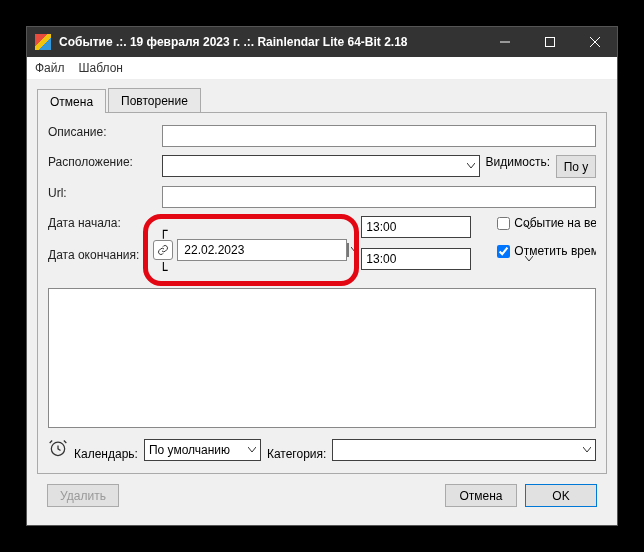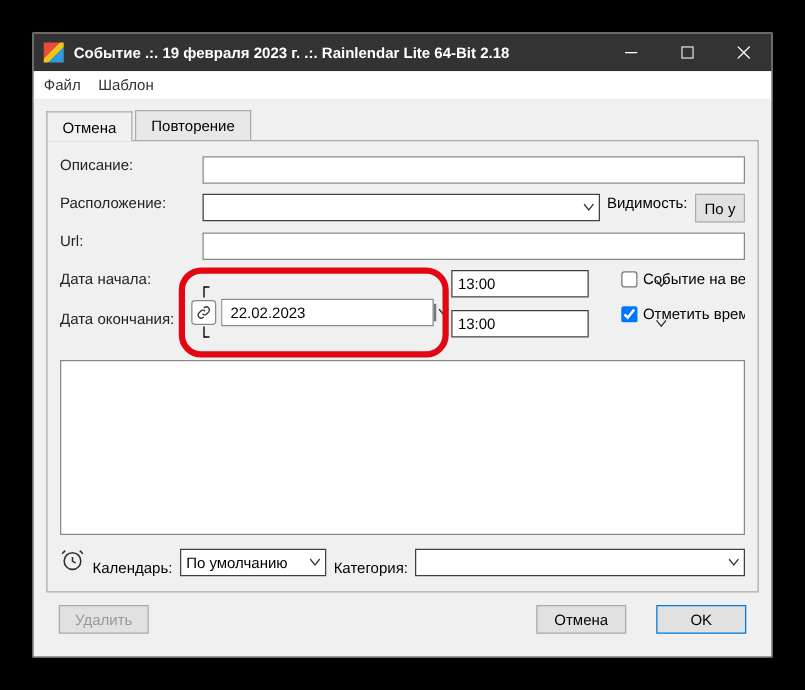--- a/index.html
+++ b/index.html
@@ -27,21 +27,21 @@
 .combo-arrow svg { width: 8px; height: 6px; }
 .datebox { display: flex; align-items: center; border: 1px solid #888; background: #fff; height: 22px; }
 .datebox-input { flex: 1; border: none; outline: none; padding: 0 6px; height: 100%; }
 .datebox-icon { width: 14px; height: 14px; background: repeating-linear-gradient(#6aa0d8,#6aa0d8 2px,#fff 2px,#fff 4px); border: 1px solid #777; margin: 0 2px; }
 .link-icon { width: 20px; height: 20px; background: #fff; border: 1px solid #888; border-radius: 3px; display: flex; align-items: center; justify-content: center; }
 .link-icon svg { width: 12px; height: 12px; }
 .bracket { font-family: monospace; font-size: 14px; width: 14px; text-align: center; }
 .notes { flex: 1; border: 1px solid #888; background: #fff; margin-top: 4px; min-height: 80px; resize: none; }
 .bottomrow { display: flex; align-items: flex-end; gap: 6px; margin-top: 10px; }
 .alarm-icon svg { width: 20px; height: 20px; }
-.btnrow { display: flex; align-items: center; padding: 10px 10px; gap: 24px; }
+.btnrow { display: flex; align-items: center; padding: 10px 10px; gap: 8px; }
 .btn { height: 23px; min-width: 72px; border: 1px solid #aaa; background: #e1e1e1; padding: 0 12px; display: flex; align-items: center; justify-content: center; }
 .btn.disabled { color: #999; }
 .btn.primary { border: 1px solid #0078d7; }
 .spacer { flex: 1; }
 .chk { display: flex; align-items: center; gap: 4px; white-space: nowrap; padding-left: 16px; }
 .chk input { margin: 0; }
 .highlight-box { position: absolute; border: 5px solid #e30613; border-radius: 18px; pointer-events: none; }
 .dates-wrap { position: relative; padding: 6px 8px; margin-left: -8px; }
 </style>
 </head>

